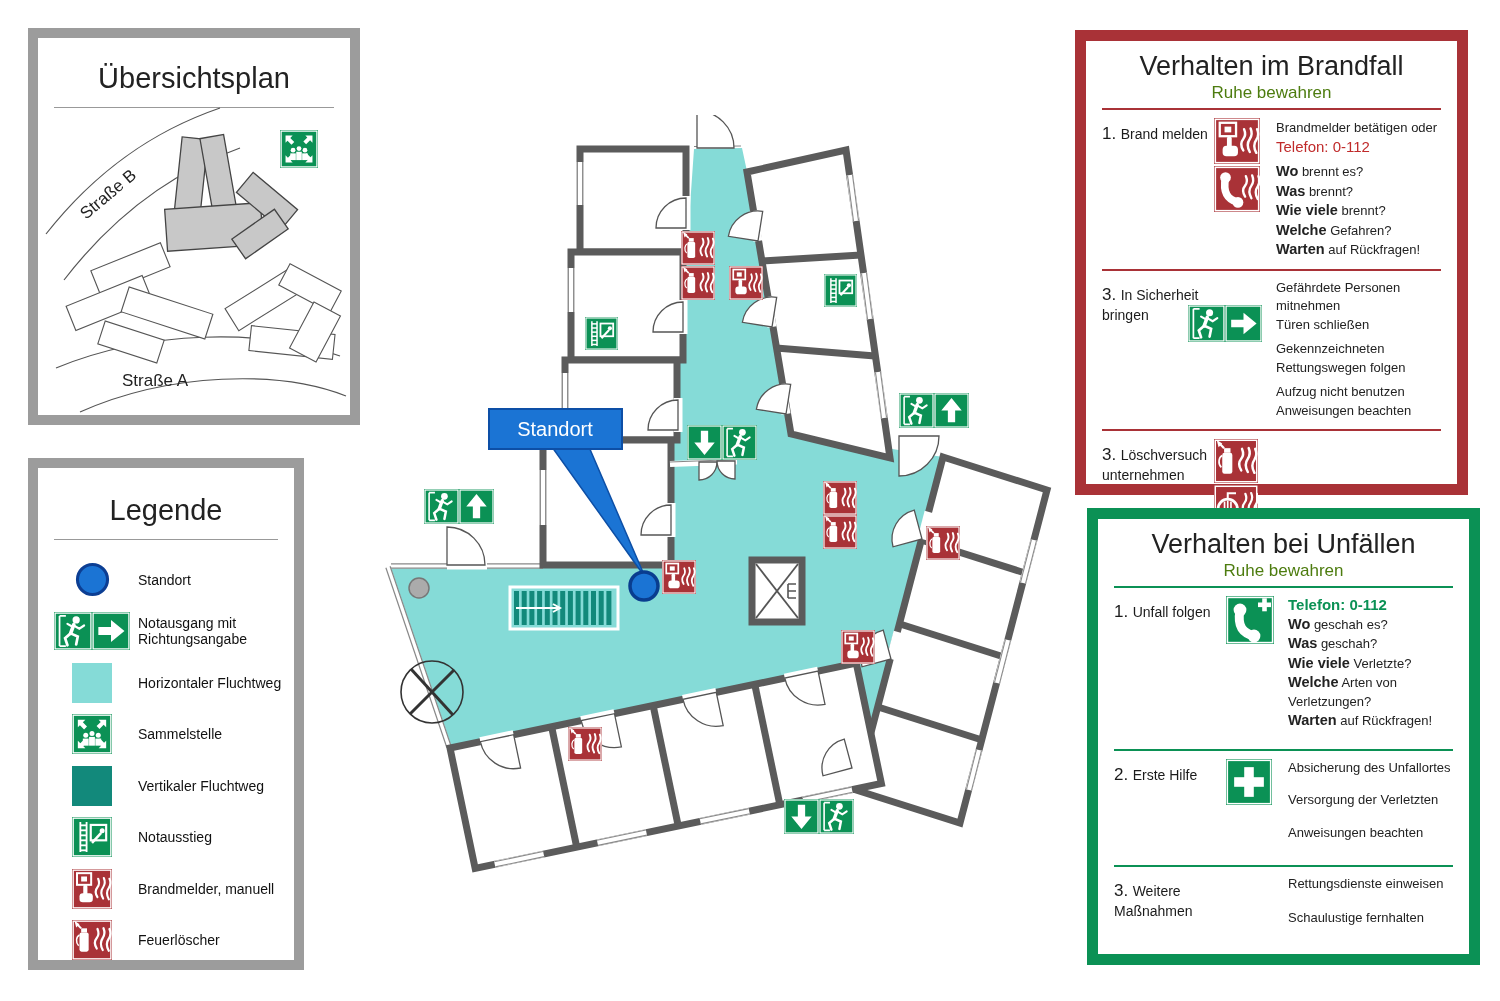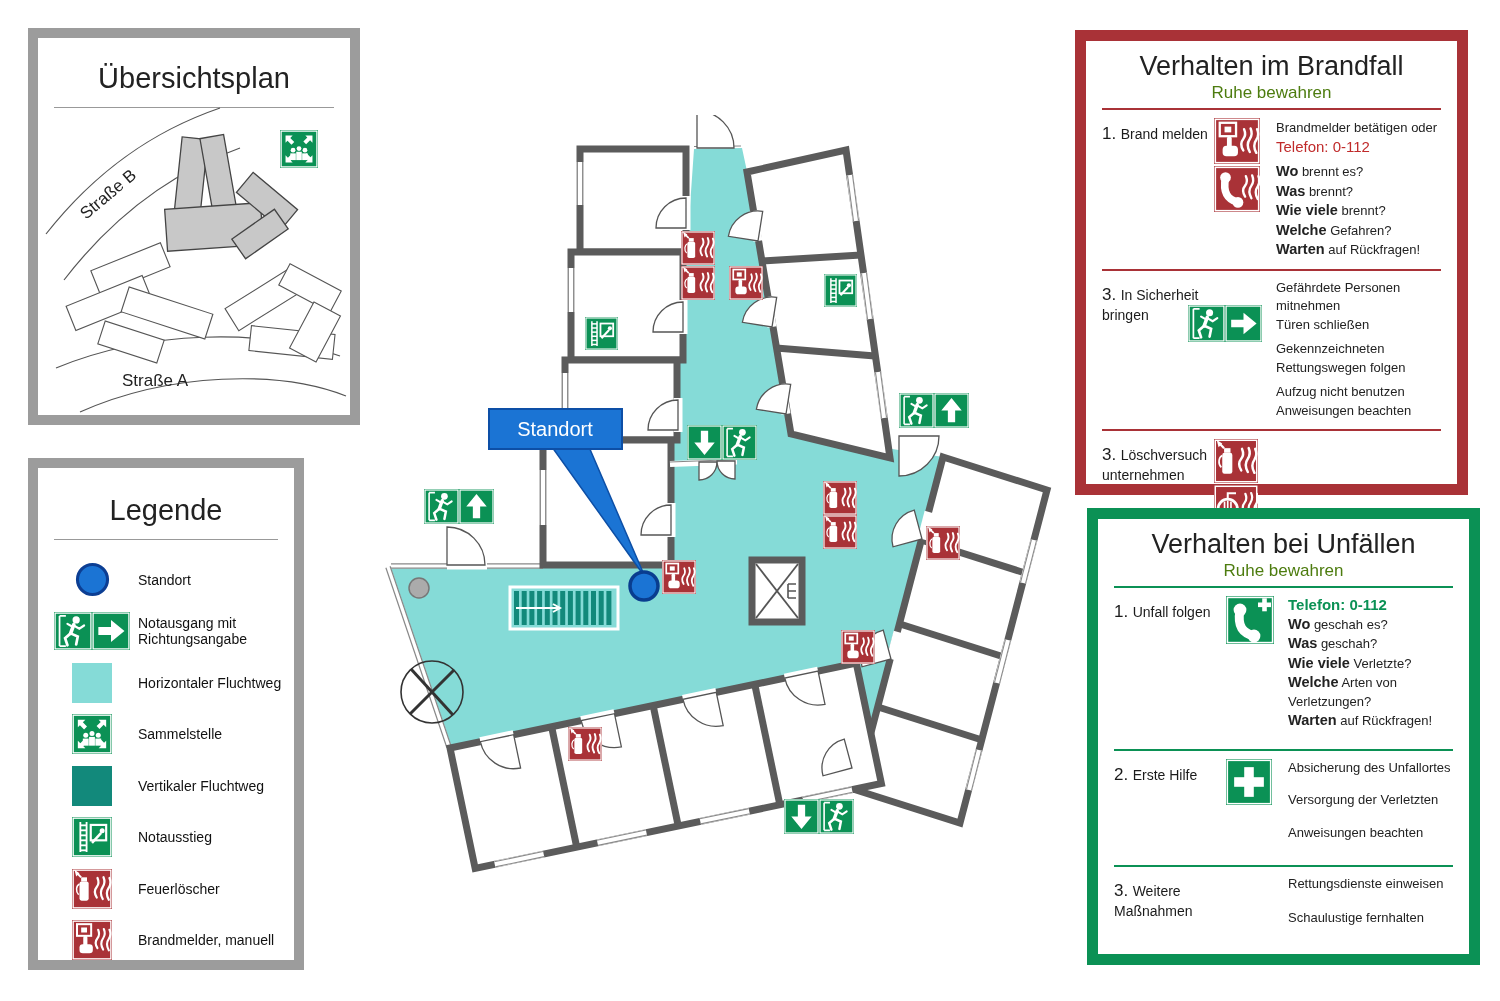--- a/index.html
+++ b/index.html
@@ -250,32 +250,32 @@
       <span class="ic">
           <svg width="40" height="40" viewBox="0 0 48 48">
             <use href="#sym-ladder"></use>
           </svg>
         </span>
       <span class="lb">Notausstieg</span>
     </div>
     <div class="lrow">
       <span class="ic">
           <svg width="40" height="40" viewBox="0 0 48 48">
+            <use href="#sym-alarm"></use>
+          </svg>
+        </span>
+      <span class="lb">Brandmelder, manuell</span>
+    </div>
+    <div class="lrow">
+      <span class="ic">
+          <svg width="40" height="40" viewBox="0 0 48 48">
             <use href="#sym-ext"></use>
           </svg>
         </span>
       <span class="lb">Feuerlöscher</span>
-    </div>
-    <div class="lrow">
-      <span class="ic">
-          <svg width="40" height="40" viewBox="0 0 48 48">
-            <use href="#sym-alarm"></use>
-          </svg>
-        </span>
-      <span class="lb">Brandmelder, manuell</span>
     </div>
   </div>
 </div>
 
 <svg id="plan-svg" width="690" height="870" viewBox="370 115 690 870">
 
   <path d="M694,149 L742,148 L748,176 L791,433 L943,457 L865,755 L858,663 L450,748 L388,568 L545,565 L665,565 Z" fill="#85DBD7"></path>
 
   <g>
     <line x1="391" y1="566" x2="543" y2="566" stroke="#fff" stroke-width="5"></line>

